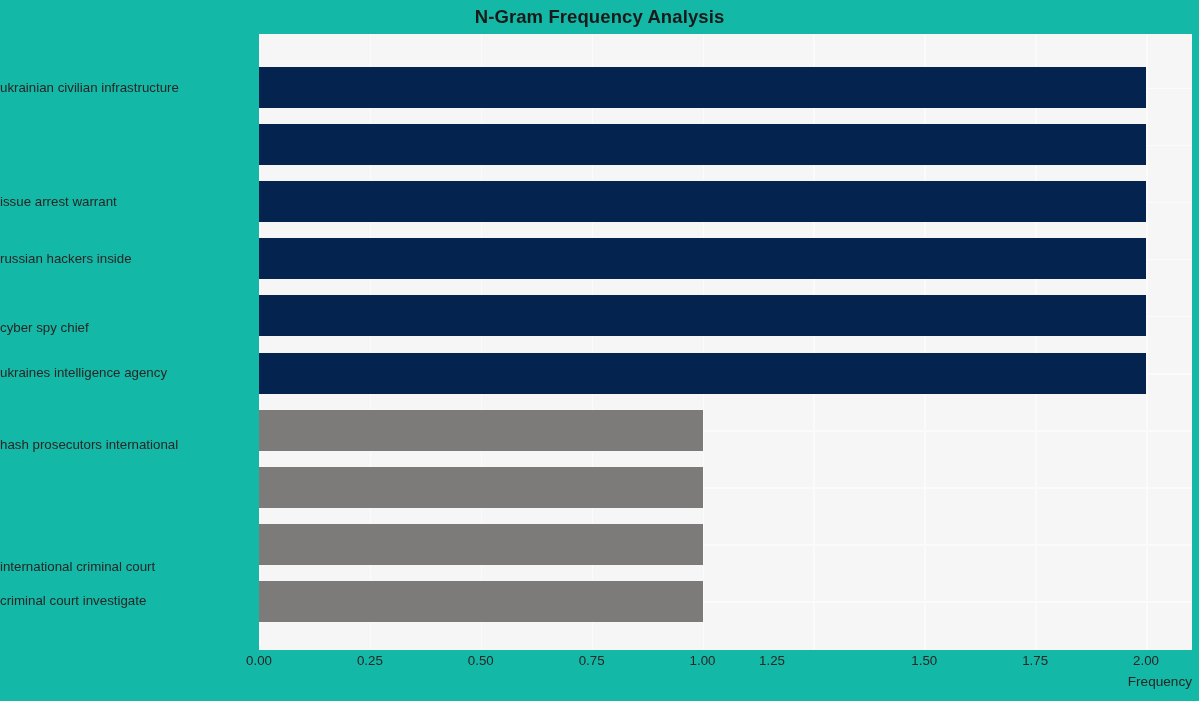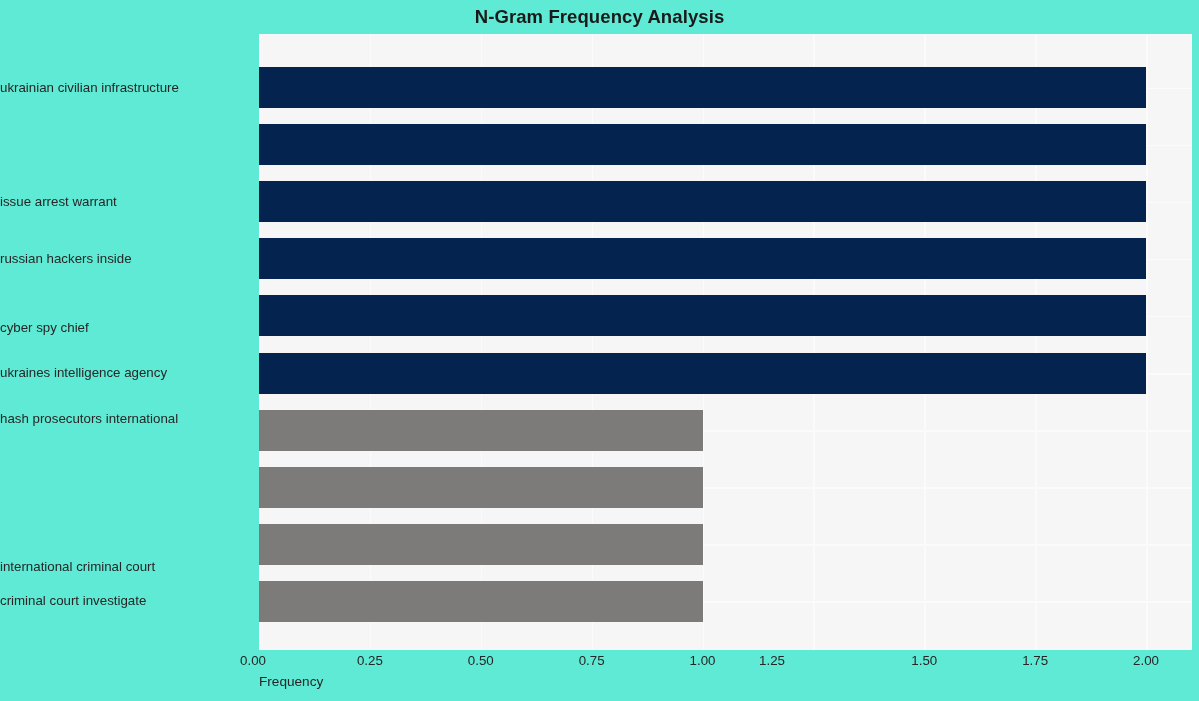--- a/index.html
+++ b/index.html
@@ -10,21 +10,21 @@
   body {
     width: 1199px;
     height: 701px;
     font-family: "Liberation Sans", sans-serif;
     overflow: hidden;
   }
   #figure {
     position: relative;
     width: 1199px;
     height: 701px;
-    background: #5eead4;
+    background: #14b8a6;
   }
   #chart-title {
     position: absolute;
     left: 0;
     top: 6px;
     width: 1199px;
     text-align: center;
     font-size: 18.5px;
     font-weight: bold;
     color: #1a1a1a;
@@ -90,21 +90,21 @@
     transform: translateX(-50%);
     font-size: 13.3px;
     color: #262626;
     white-space: nowrap;
   }
   #x-axis-label {
     position: absolute;
     left: 259px;
     top: 674px;
     width: 933px;
-    text-align: left;
+    text-align: right;
     font-size: 13.6px;
     color: #262626;
   }
 </style>
 </head>
 <body>
 
 <div id="figure">
 
   <div id="chart-title">N-Gram Frequency Analysis</div>
@@ -144,27 +144,27 @@
         <div class="bar" title="criminal court investigate: 1" style="top: 546.9px; left: 0px; width: 443.5px; background: rgb(124, 123, 121);"></div>
       </div>
   </div>
 
   <div id="y-labels">
       <div class="ytick" style="top: 46.5px;">ukrainian civilian infrastructure</div>
       <div class="ytick" style="top: 160.7px; margin-left: 45px;">issue arrest warrant</div>
       <div class="ytick" style="top: 217.8px;">russian hackers inside</div>
       <div class="ytick" style="top: 287px; margin-left: 16px;">cyber spy chief</div>
       <div class="ytick" style="top: 332px;">ukraines intelligence agency</div>
-      <div class="ytick" style="top: 378px;">hash prosecutors international</div>
+      <div class="ytick" style="top: 404px;">hash prosecutors international</div>
       <div class="ytick" style="top: 526px;">international criminal court</div>
       <div class="ytick" style="top: 560.4px;">criminal court investigate</div>
     </div>
 
   <div id="x-labels">
-      <div class="xtick" style="left: 253px;">0.00</div>
+      <div class="xtick" style="left: 259px;">0.00</div>
       <div class="xtick" style="left: 369.875px;">0.25</div>
       <div class="xtick" style="left: 480.75px;">0.50</div>
       <div class="xtick" style="left: 591.625px;">0.75</div>
       <div class="xtick" style="left: 702.5px;">1.00</div>
       <div class="xtick" style="left: 772px;">1.25</div>
       <div class="xtick" style="left: 924.25px;">1.50</div>
       <div class="xtick" style="left: 1035.12px;">1.75</div>
       <div class="xtick" style="left: 1146px;">2.00</div>
     </div>
 

